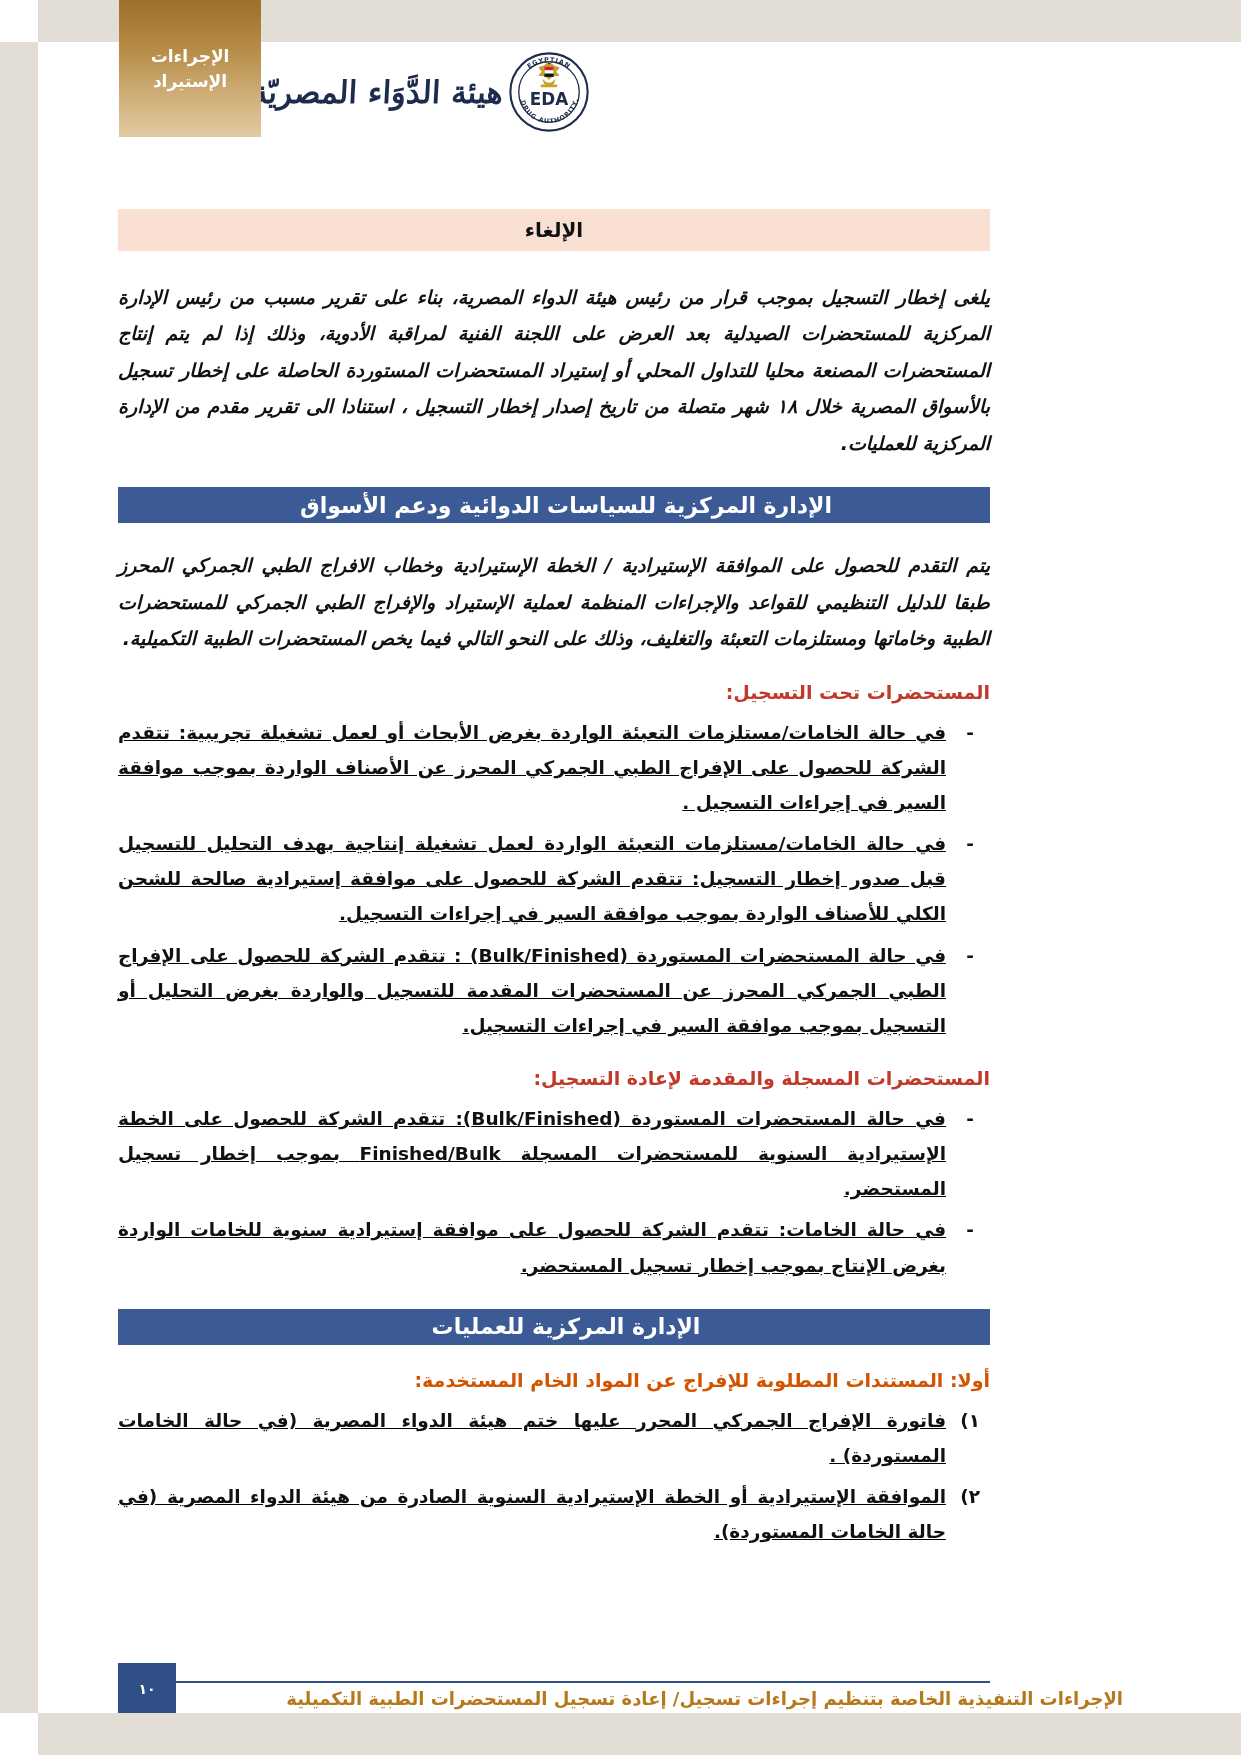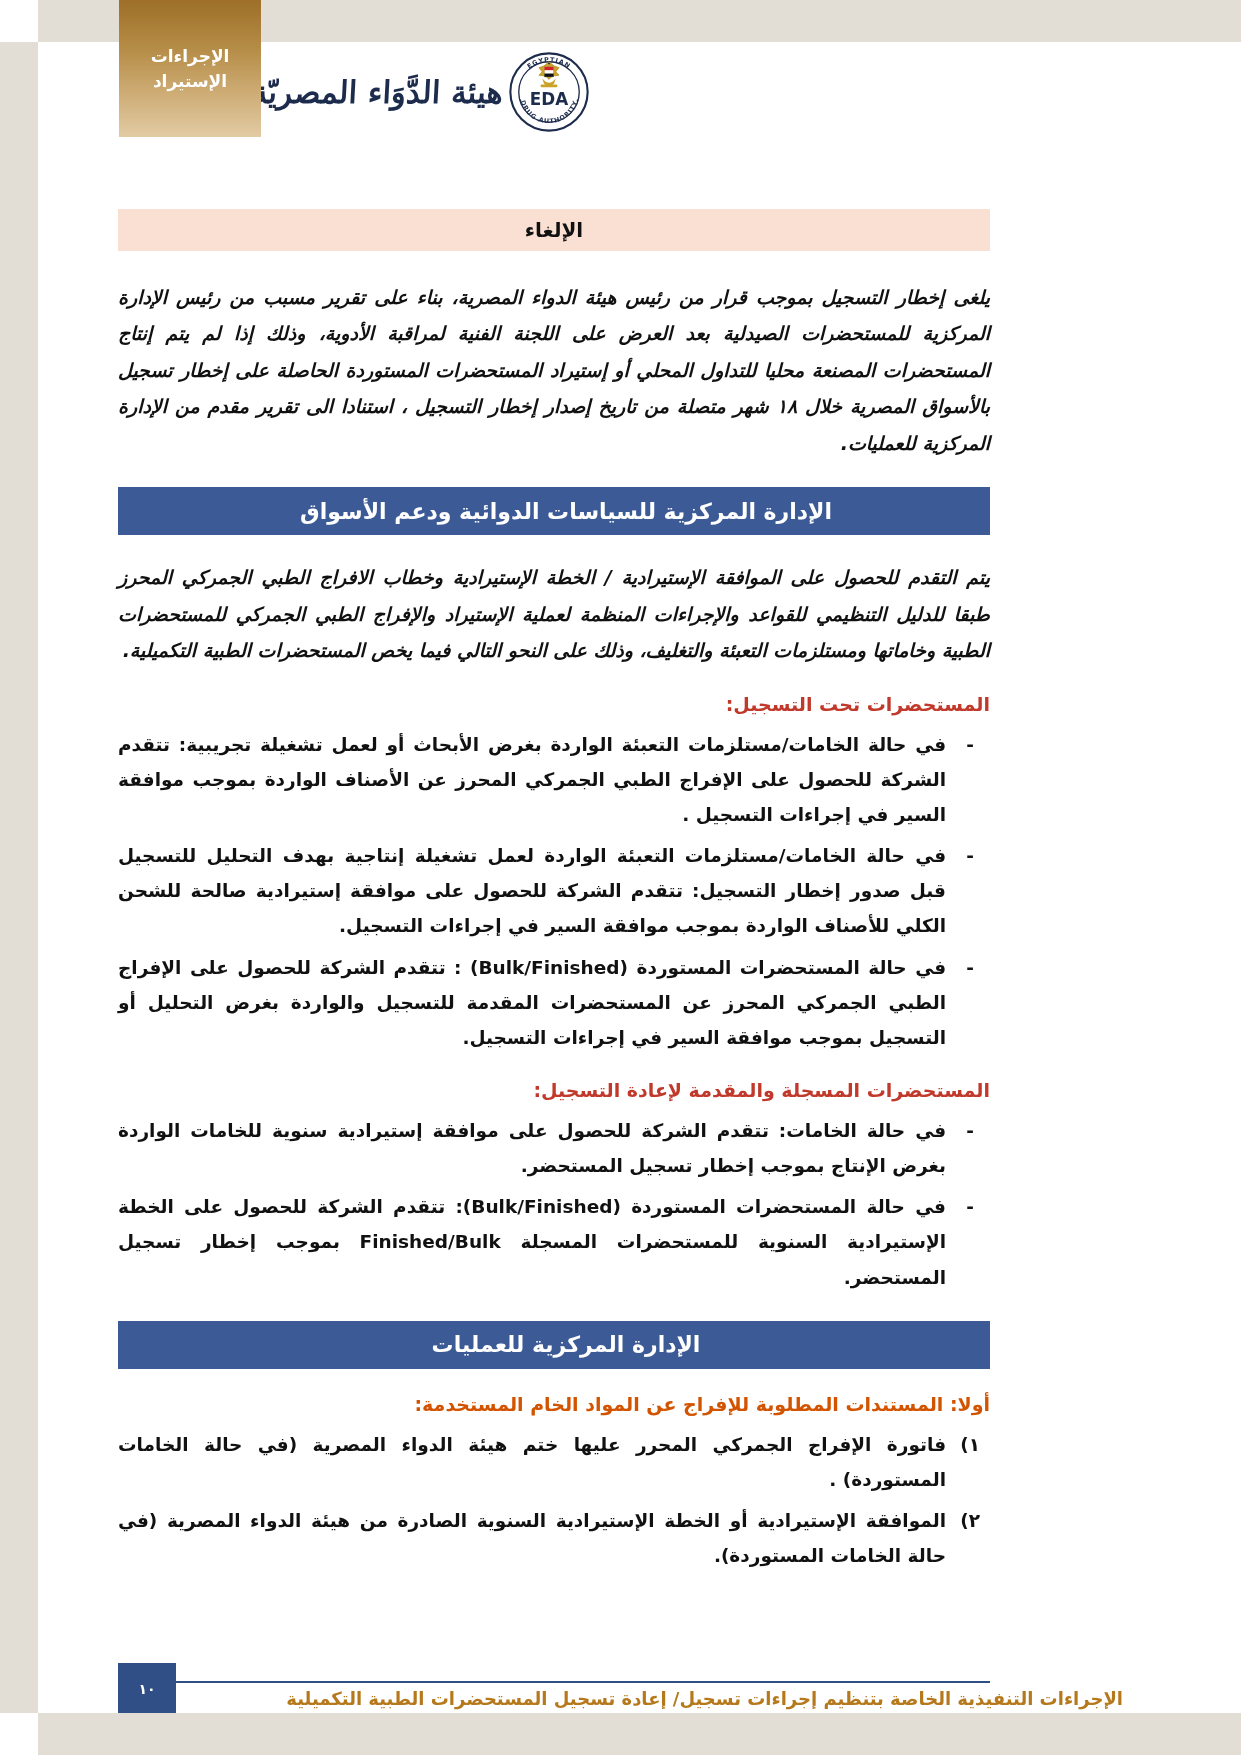--- a/index.html
+++ b/index.html
@@ -99,21 +99,21 @@
   }
   .banner-peach span {
     font-size:20px;
     font-weight:bold;
     color:#111111;
   }
 
   
   .banner-blue {
     background:#3c5a96;
-    height:48px;
+    height:36px;
     display:flex;
     align-items:center;
     justify-content:center;
     margin:26px 0 24px 0;
     padding-left:24px;
   }
   .banner-blue span {
     font-size:22px;
     font-weight:bold;
     color:#ffffff;
@@ -137,20 +137,21 @@
     font-weight:bold;
     color:#c0392b;
     text-align:right;
   }
   h3.sub-red.orange { color:#d35400; }
 
   ul.dash-list, ol.num-list {
     margin:0;
     padding:0 44px 0 0;
     list-style:none;
+    text-decoration:underline;
   }
   ul.dash-list > li, ol.num-list > li {
     position:relative;
     font-size:18.5px;
     line-height:1.9;
     color:#111111;
     margin-bottom:6px;
     text-align:justify;
     text-align-last:right;
     font-weight:600;
@@ -284,22 +285,22 @@
 
     <h3 class="sub-red">المستحضرات تحت التسجيل:</h3>
     <ul class="dash-list">
       <li>في حالة الخامات/مستلزمات التعبئة الواردة بغرض الأبحاث أو لعمل تشغيلة تجريبية: تتقدم الشركة للحصول على الإفراج الطبي الجمركي المحرز عن الأصناف الواردة بموجب موافقة السير في إجراءات التسجيل .</li>
       <li>في حالة الخامات/مستلزمات التعبئة الواردة لعمل تشغيلة إنتاجية بهدف التحليل للتسجيل قبل صدور إخطار التسجيل: تتقدم الشركة للحصول على موافقة إستيرادية صالحة للشحن الكلي للأصناف الواردة بموجب موافقة السير في إجراءات التسجيل.</li>
       <li>في حالة المستحضرات المستوردة (Bulk/Finished) : تتقدم الشركة للحصول على الإفراج الطبي الجمركي المحرز عن المستحضرات المقدمة للتسجيل والواردة بغرض التحليل أو التسجيل بموجب موافقة السير في إجراءات التسجيل.</li>
     </ul>
 
     <h3 class="sub-red">المستحضرات المسجلة والمقدمة لإعادة التسجيل:</h3>
     <ul class="dash-list">
+      <li>في حالة المستحضرات المستوردة (Bulk/Finished): تتقدم الشركة للحصول على الخطة الإستيرادية السنوية للمستحضرات المسجلة Finished/Bulk بموجب إخطار تسجيل المستحضر.</li>
       <li>في حالة الخامات: تتقدم الشركة للحصول على موافقة  إستيرادية سنوية للخامات الواردة بغرض الإنتاج بموجب إخطار تسجيل المستحضر.</li>
-      <li>في حالة المستحضرات المستوردة (Bulk/Finished): تتقدم الشركة للحصول على الخطة الإستيرادية السنوية للمستحضرات المسجلة Finished/Bulk بموجب إخطار تسجيل المستحضر.</li>
     </ul>
 
     <div class="banner-blue">
       <span>الإدارة المركزية للعمليات</span>
     </div>
 
     <h3 class="sub-red orange">أولا: المستندات المطلوبة للإفراج عن المواد الخام المستخدمة:</h3>
     <ol class="num-list">
       <li data-marker="١)">فاتورة الإفراج الجمركي المحرر عليها ختم هيئة الدواء المصرية (في حالة الخامات المستوردة) .</li>
       <li data-marker="٢)">الموافقة الإستيرادية أو الخطة الإستيرادية السنوية الصادرة من هيئة الدواء المصرية (في حالة الخامات المستوردة).</li>

